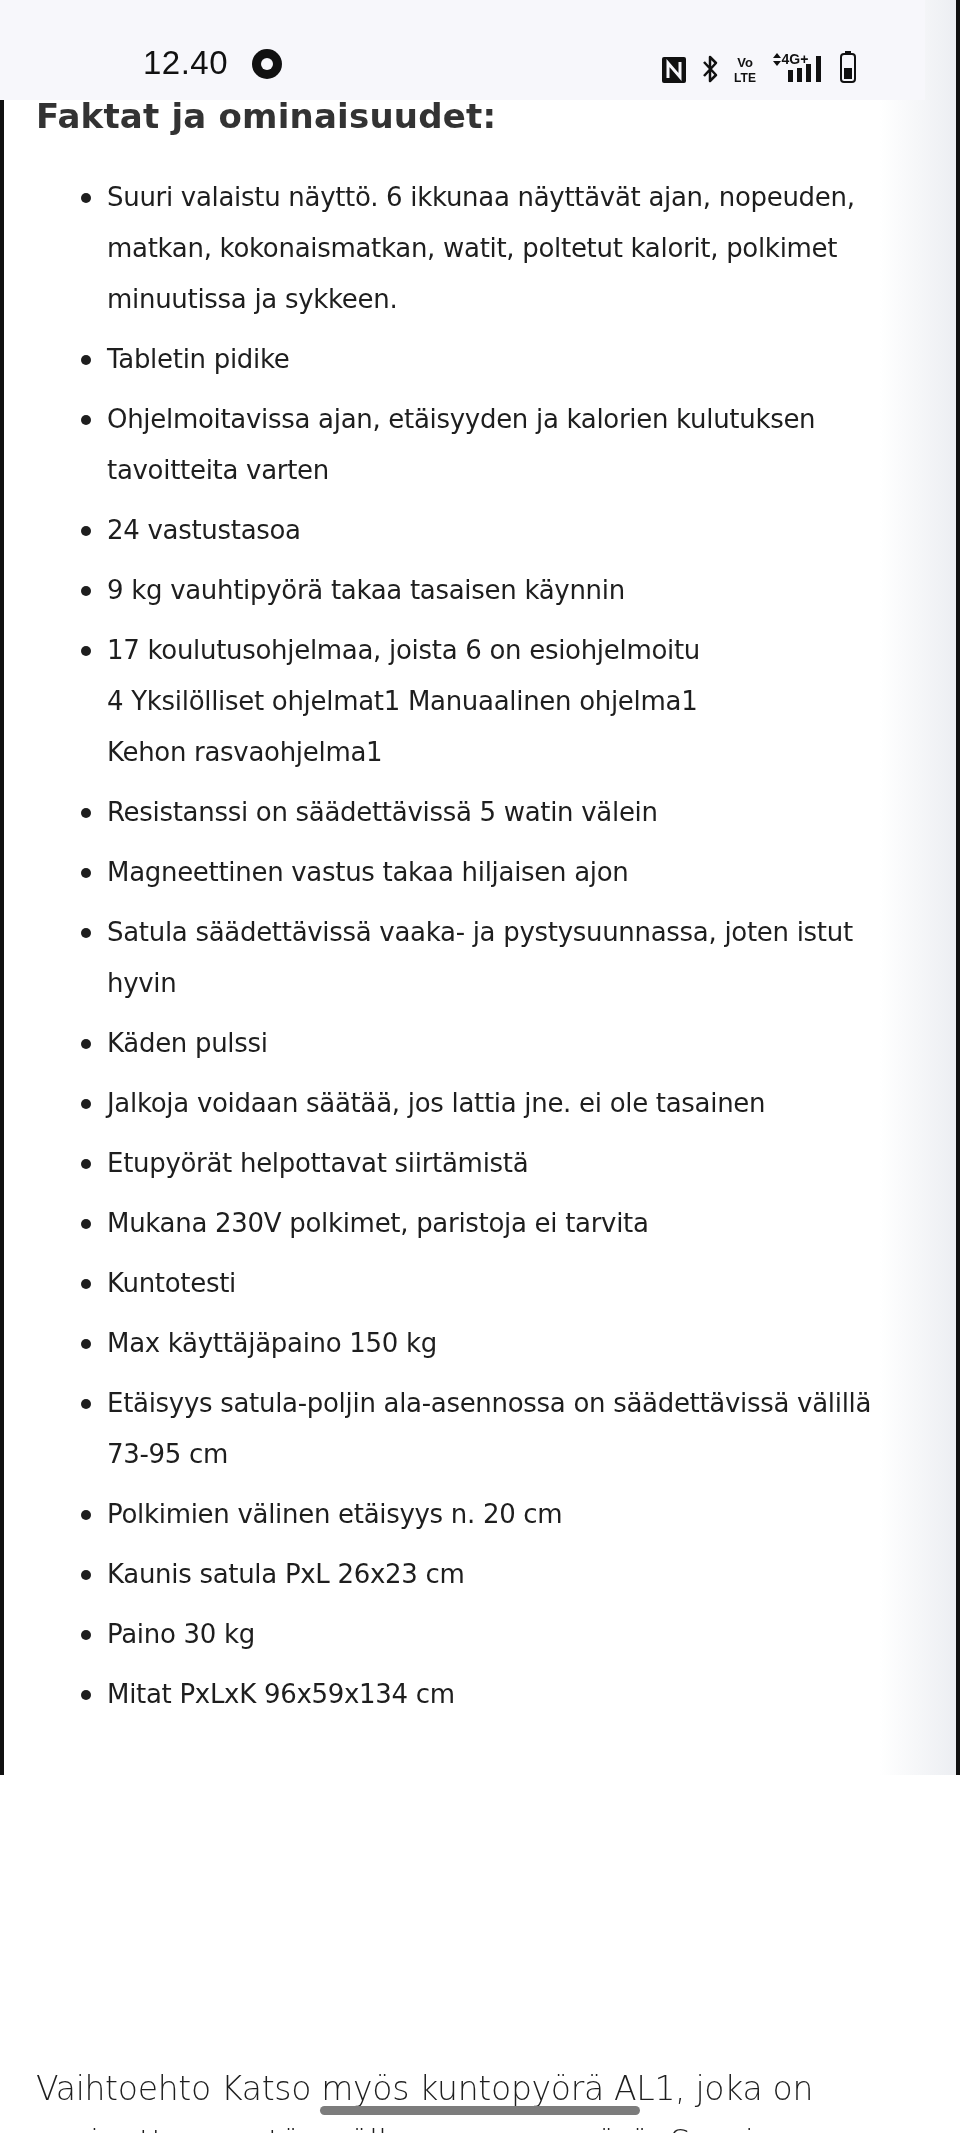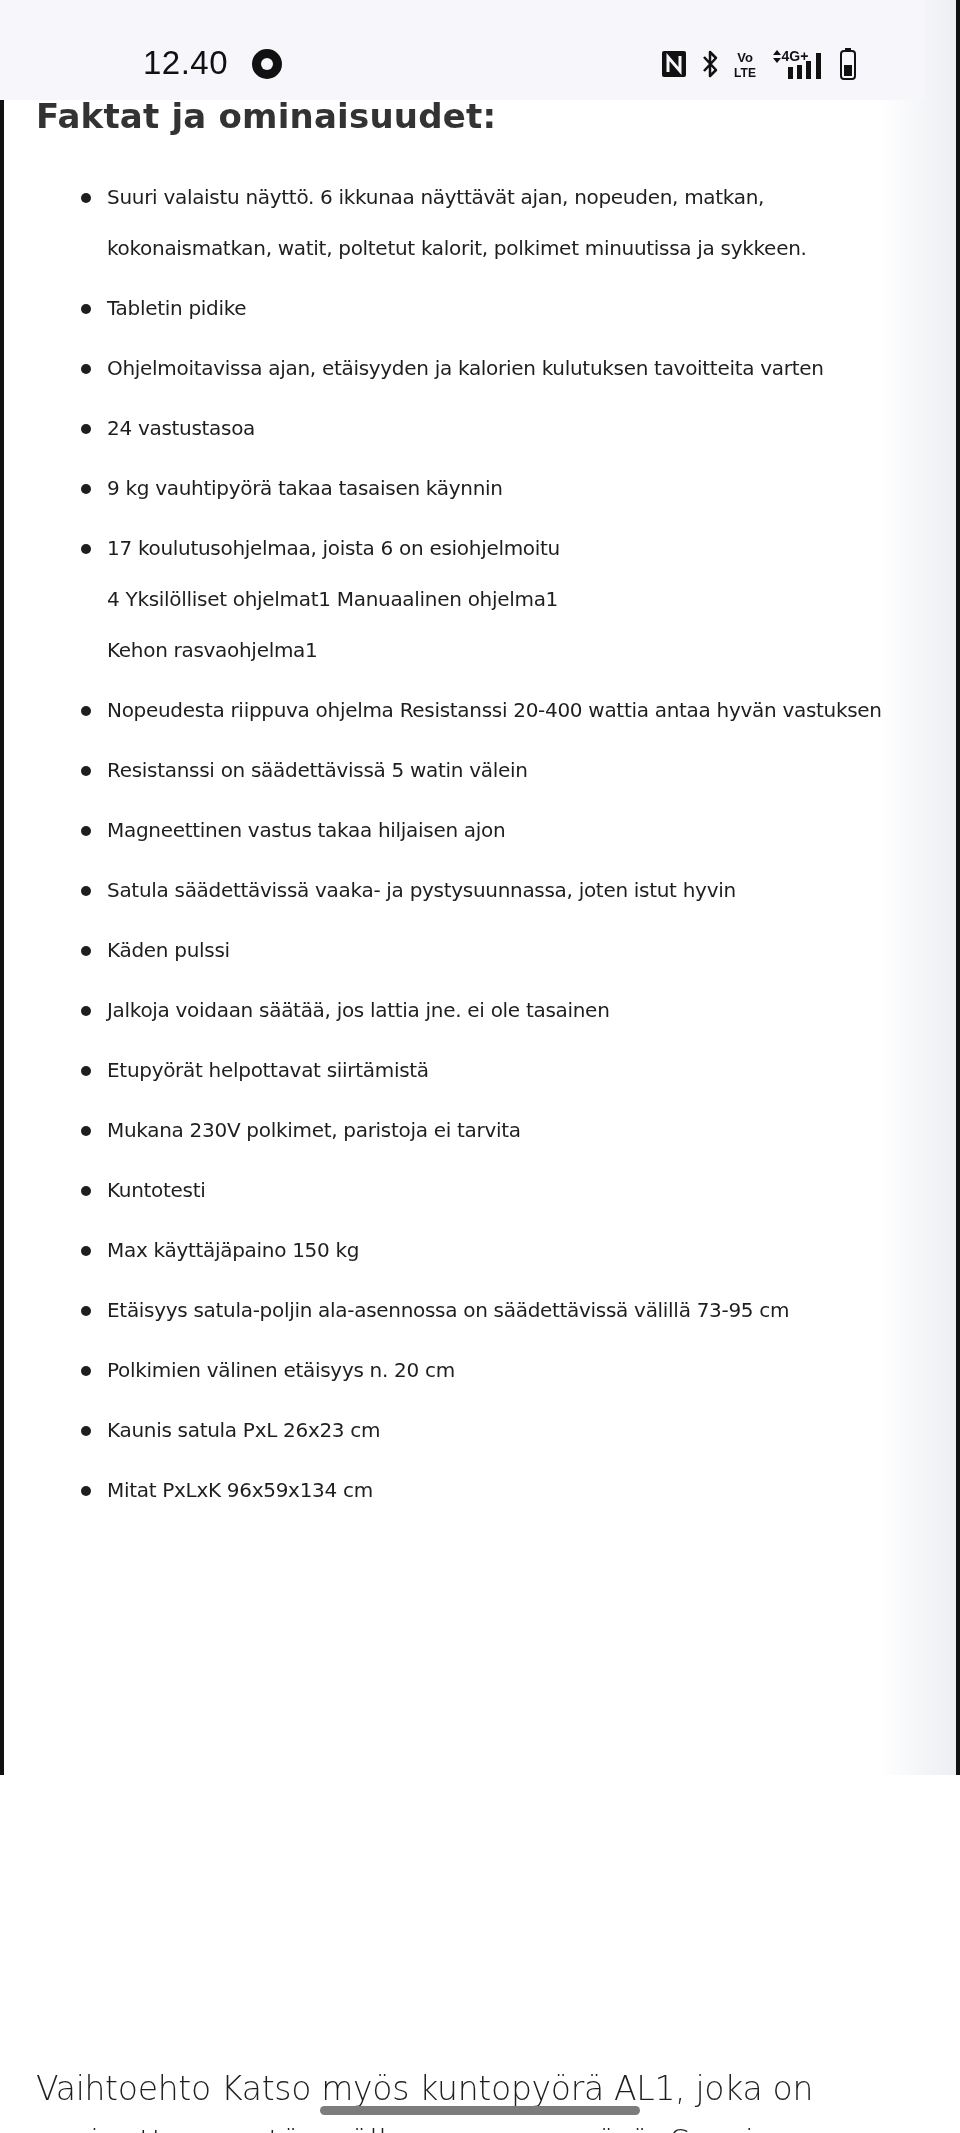--- a/index.html
+++ b/index.html
@@ -39,21 +39,21 @@
       left: 9px; top: 9px;
       width: 12px; height: 12px;
       border-radius: 50%;
       background: #f7f7fb;
     }
     .status-right {
       position: absolute;
       right: 68px; top: 44px;
       height: 40px;
       display: flex;
-      align-items: center;
+      align-items: flex-end;
       gap: 14px;
     }
     .status-right svg { display: block; }
 
     .page {
       position: absolute;
       left: 0; top: 0;
       width: 960px; height: 1775px;
       box-sizing: border-box;
       border-left: 4px solid #111;
@@ -76,21 +76,21 @@
       letter-spacing: 0.2px;
     }
     .features {
       list-style: none;
       margin: 34px 0 0 0;
       padding: 0;
     }
     .feature {
       position: relative;
       padding-left: 71px;
-      font-size: 20px;
+      font-size: 26px;
       line-height: 51px;
       margin-bottom: 9px;
       color: #1e1e1e;
       letter-spacing: -0.3px;
     }
     .feature::before {
       content: "";
       position: absolute;
       left: 45px; top: 21px;
       width: 10px; height: 10px;
@@ -140,23 +140,20 @@
         </li>
         <li class="feature">
           <span class="line">9 kg vauhtipyörä takaa tasaisen käynnin</span>
         </li>
         <li class="feature">
           <span class="line">17 koulutusohjelmaa, joista 6 on esiohjelmoitu</span>
           <span class="line">4 Yksilölliset ohjelmat1 Manuaalinen ohjelma1</span>
           <span class="line">Kehon rasvaohjelma1</span>
         </li>
         <li class="feature">
-          <span class="line">Nopeudesta riippuva ohjelma Resistanssi 20-400 wattia antaa hyvän vastuksen</span>
-        </li>
-        <li class="feature">
           <span class="line">Resistanssi on säädettävissä 5 watin välein</span>
         </li>
         <li class="feature">
           <span class="line">Magneettinen vastus takaa hiljaisen ajon</span>
         </li>
         <li class="feature">
           <span class="line">Satula säädettävissä vaaka- ja pystysuunnassa, joten istut hyvin</span>
         </li>
         <li class="feature">
           <span class="line">Käden pulssi</span>
@@ -177,20 +174,23 @@
           <span class="line">Max käyttäjäpaino 150 kg</span>
         </li>
         <li class="feature">
           <span class="line">Etäisyys satula-poljin ala-asennossa on säädettävissä välillä 73-95 cm</span>
         </li>
         <li class="feature">
           <span class="line">Polkimien välinen etäisyys n. 20 cm</span>
         </li>
         <li class="feature">
           <span class="line">Kaunis satula PxL 26x23 cm</span>
+        </li>
+        <li class="feature">
+          <span class="line">Paino 30 kg</span>
         </li>
         <li class="feature">
           <span class="line">Mitat PxLxK 96x59x134 cm</span>
         </li>
       </ul>
     <p class="paragraph">
       <span class="line">Vaihtoehto Katso myös kuntopyörä AL1, joka on</span>
       <span class="line">periaatteessa täsmälleen sama pyörä. Suurin ero on</span>
     </p>
   </div>

